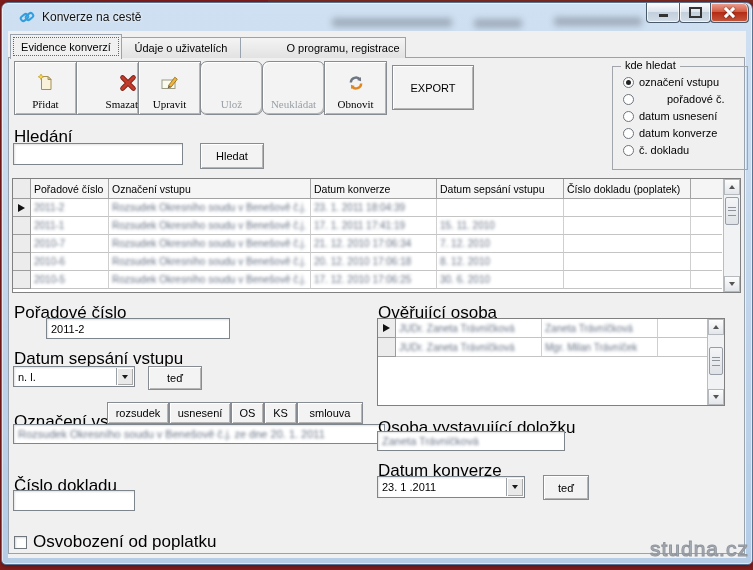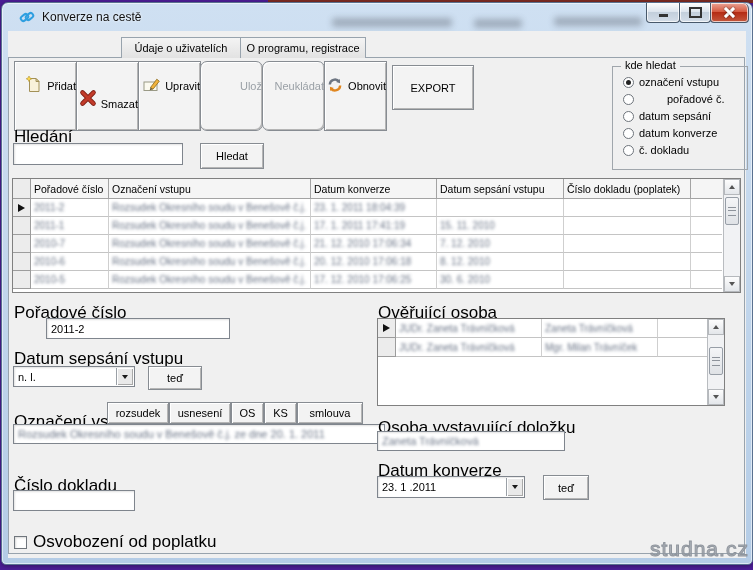--- a/index.html
+++ b/index.html
@@ -1,17 +1,17 @@
 <!DOCTYPE html>
 <html><head>
 <meta charset="utf-8">
 <style>
   html,body{margin:0;padding:0;}
   body{font-family:"Liberation Sans","DejaVu Sans",sans-serif;}
-  .page{position:relative;width:753px;height:570px;background:#4c1d95;overflow:hidden;}
+  .page{position:relative;width:753px;height:570px;background:#7f1d1d;overflow:hidden;}
   .bg-topstrip{position:absolute;left:268px;top:0;right:0;height:3px;background:#7c2a22;}
   
   .window{position:absolute;left:1px;top:2px;width:750px;height:561px;
     background:linear-gradient(#cfe0f2,#b4cce6);border:1px solid #5a7190;
     border-radius:7px 7px 5px 5px;box-shadow:inset 0 0 0 1px rgba(255,255,255,.55),0 1px 4px rgba(0,0,0,.35);}
   .titlebar{position:absolute;left:0;top:0;right:0;height:28px;border-radius:7px 7px 0 0;overflow:hidden;}
   .smudge{position:absolute;height:9px;background:#68707c;opacity:.45;filter:blur(3px);border-radius:3px;}
   .app-icon{position:absolute;left:17px;top:6px;width:16px;height:16px;}
   .win-title{position:absolute;left:40px;top:7px;font-size:12px;color:#111;text-shadow:0 0 3px #fff;}
   .winbtns{position:absolute;top:0;right:3px;height:20px;display:flex;}
@@ -30,21 +30,21 @@
   
   .client{position:absolute;left:6px;top:28px;right:6px;bottom:6px;background:#f0f0f0;font-size:11px;}
   .panel{position:absolute;left:0;top:26px;right:1px;bottom:4px;border:1px solid #98a3ad;background:#f0f0f0;}
   .tab{position:absolute;display:flex;align-items:center;justify-content:center;font-size:11px;color:#000;
     border:1px solid #98a3ad;border-bottom:none;background:linear-gradient(#f4f4f4,#e2e2e2);z-index:2;}
   .tab.active{background:#f0f0f0;z-index:4;outline:1px dotted #666;outline-offset:-4px;}
   .lbl{position:absolute;font-size:17px;color:#000;white-space:nowrap;z-index:5;}
   .btn{position:absolute;display:flex;align-items:center;justify-content:center;background:#f3f3f3;color:#000;
     border:1px solid #878c92;box-shadow:inset 1px 1px 0 #fff,inset -1px -1px 0 #b5b5b5;font-size:11px;z-index:5;}
   .btn.disabled{color:#9aa0a6;border-radius:7px;}
-  .tbtn{flex-direction:row;justify-content:flex-end;padding-bottom:20px;gap:3px;}
+  .tbtn{flex-direction:column;justify-content:flex-end;padding-bottom:4px;gap:3px;font-family:Liberation Serif, serif;}
   .inpt{position:absolute;background:#fff;border:1px solid #7f858d;box-shadow:inset 1px 1px 2px rgba(0,0,0,.12);
     font-size:11px;padding:2px 4px;font-family:inherit;color:#000;z-index:5;box-sizing:border-box;display:flex;align-items:center;}
   input.inpt{display:block;}
   .combo{position:absolute;background:#fff;border:1px solid #7f858d;box-shadow:inset 1px 1px 2px rgba(0,0,0,.12);
     box-sizing:border-box;z-index:5;}
   .combo .val{position:absolute;left:4px;top:50%;transform:translateY(-50%);font-size:11px;white-space:nowrap;}
   .cbtn{position:absolute;right:1px;top:1px;bottom:1px;width:16px;background:#e9e9e9;border-left:1px solid #9aa0a6;
     box-shadow:inset 1px 1px 0 #fff,inset -1px -1px 0 #a9a9a9;display:flex;align-items:center;justify-content:center;}
   .tri-down{width:0;height:0;border-left:3.5px solid transparent;border-right:3.5px solid transparent;border-top:4px solid #1a1a1a;}
   .groupbox{position:absolute;left:604px;top:35px;width:134px;height:102px;border:1px solid #a0a6ac;z-index:5;}
@@ -107,24 +107,27 @@
             <span class="glyph-max"></span>
           </div>
         <div class="wbtn wbtn-close">
             <span class="glyph-x"></span>
           </div>
       </div>
     </div>
 
     <div class="client">
 
+      <div class="tab active" style="left:2px;top:3px;width:110px;height:24px;">
+        <span>Evidence konverzí</span>
+      </div>
       <div class="tab" style="left:113px;top:6px;width:118px;height:20px;">
         <span>Údaje o uživatelích</span>
       </div>
-      <div class="tab" style="left:232px;top:6px;width:124px;height:20px;">
+      <div class="tab" style="left:232px;top:6px;width:124px;height:20px;padding-left:40px;">
         <span>O programu, registrace</span>
       </div>
       <div class="panel"></div>
 
       <div class="btn tbtn" style="left:6px;top:30px;width:61px;height:48px;">
         <span>
           <svg width="20" height="20" viewBox="0 0 20 20">
             <path d="M5.5 3.5 h6.5 l3 3 v10 h-9.5 z" fill="#f9f1da" stroke="#a39158"></path>
             <path d="M12 3.5 l3 3 h-3 z" fill="#e2d4a8" stroke="#a39158"></path>
             <path d="M5 1 l.9 1.9 1.9.9 -1.9.9 -.9 1.9 -.9 -1.9 -1.9 -.9 1.9 -.9 z" fill="#ffd94a" stroke="#b0922c" stroke-width=".6"></path>
@@ -177,21 +180,21 @@
         <div class="radio-row" style="top:8px;">
           <span class="radio checked"></span>
           <span>označení vstupu</span>
         </div>
         <div class="radio-row" style="top:25px;gap:33px;">
           <span class="radio"></span>
           <span>pořadové č.</span>
         </div>
         <div class="radio-row" style="top:42px;">
           <span class="radio"></span>
-          <span>datum sepsání</span>
+          <span>datum usnesení</span>
         </div>
         <div class="radio-row" style="top:59px;">
           <span class="radio"></span>
           <span>datum konverze</span>
         </div>
         <div class="radio-row" style="top:76px;">
           <span class="radio"></span>
           <span>č. dokladu</span>
         </div>
       </div>

